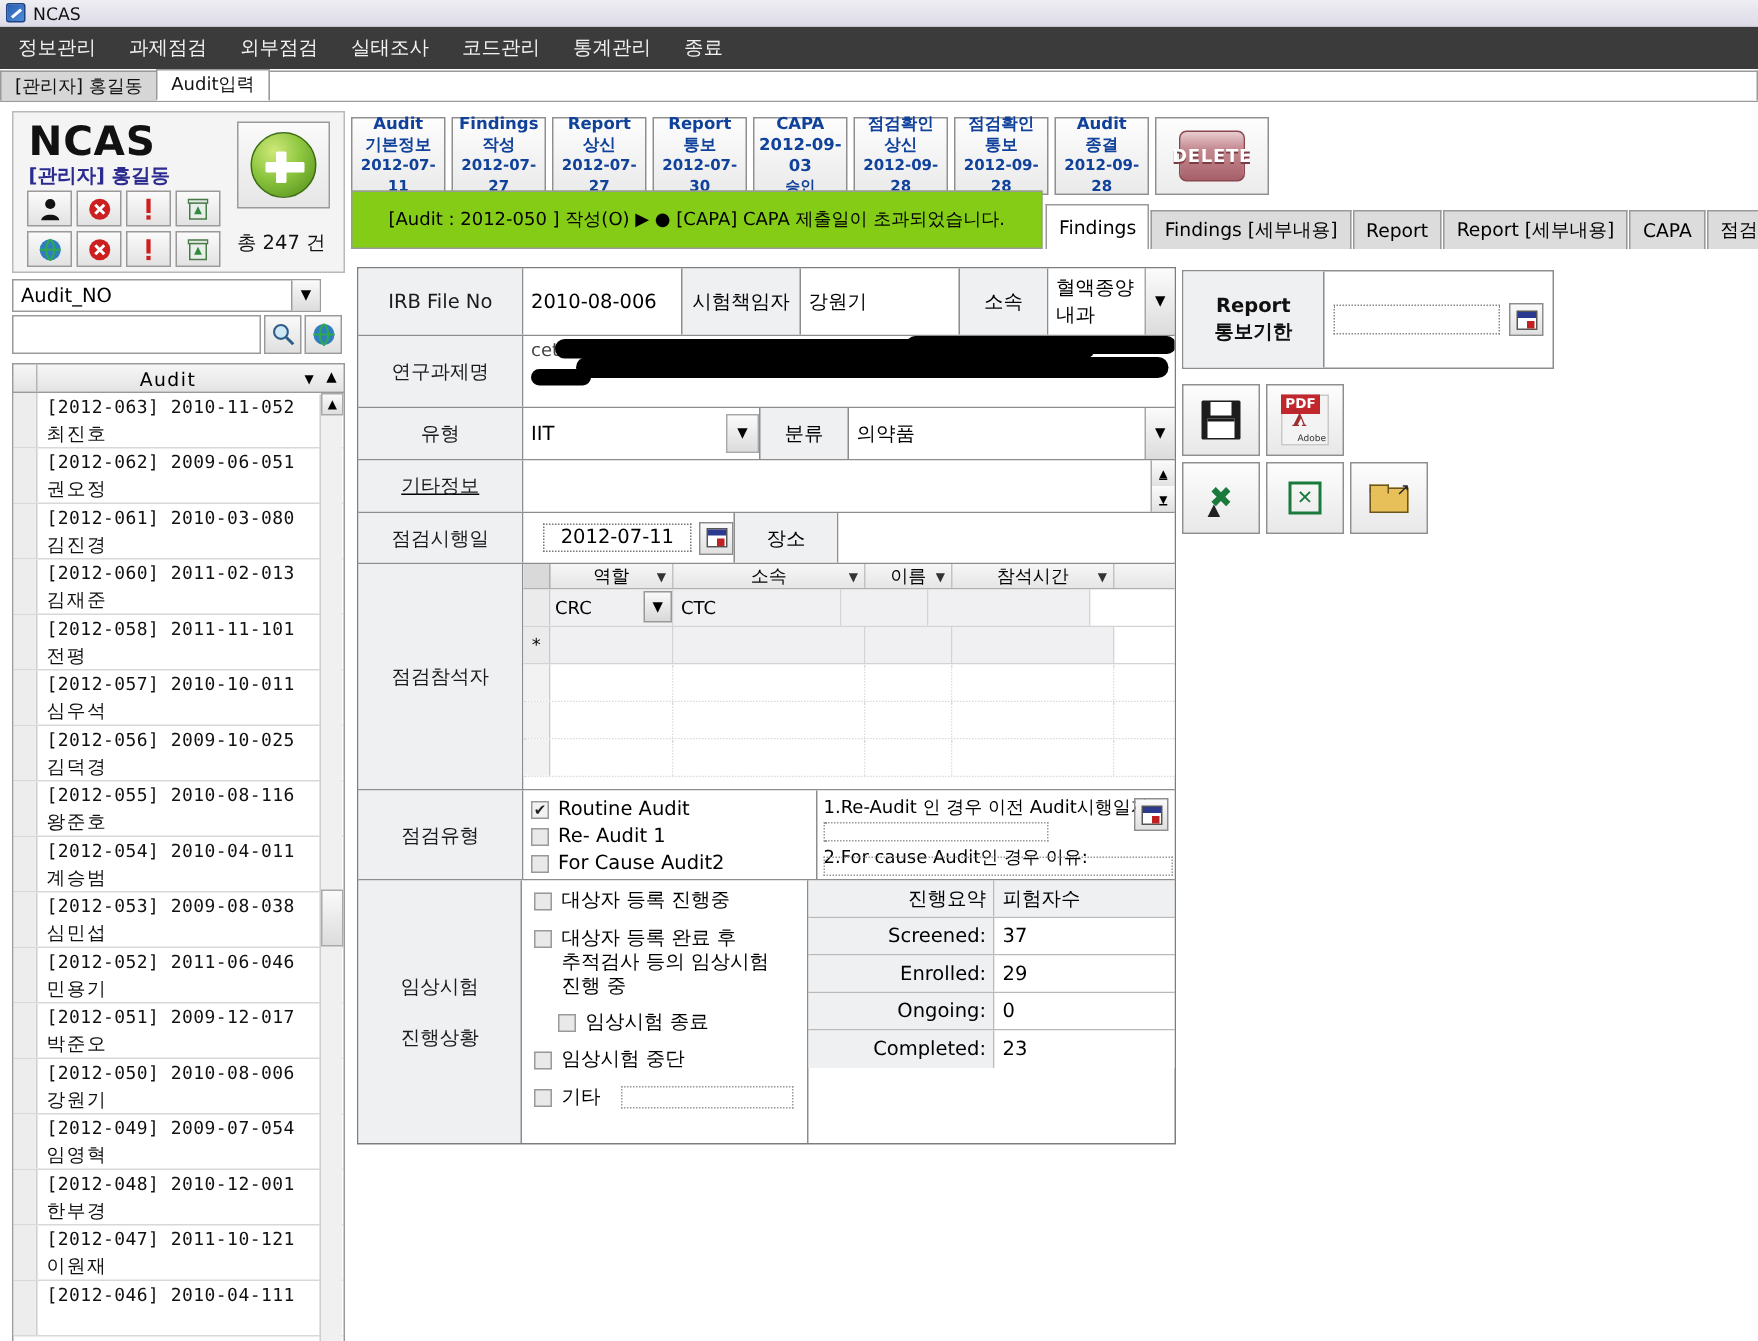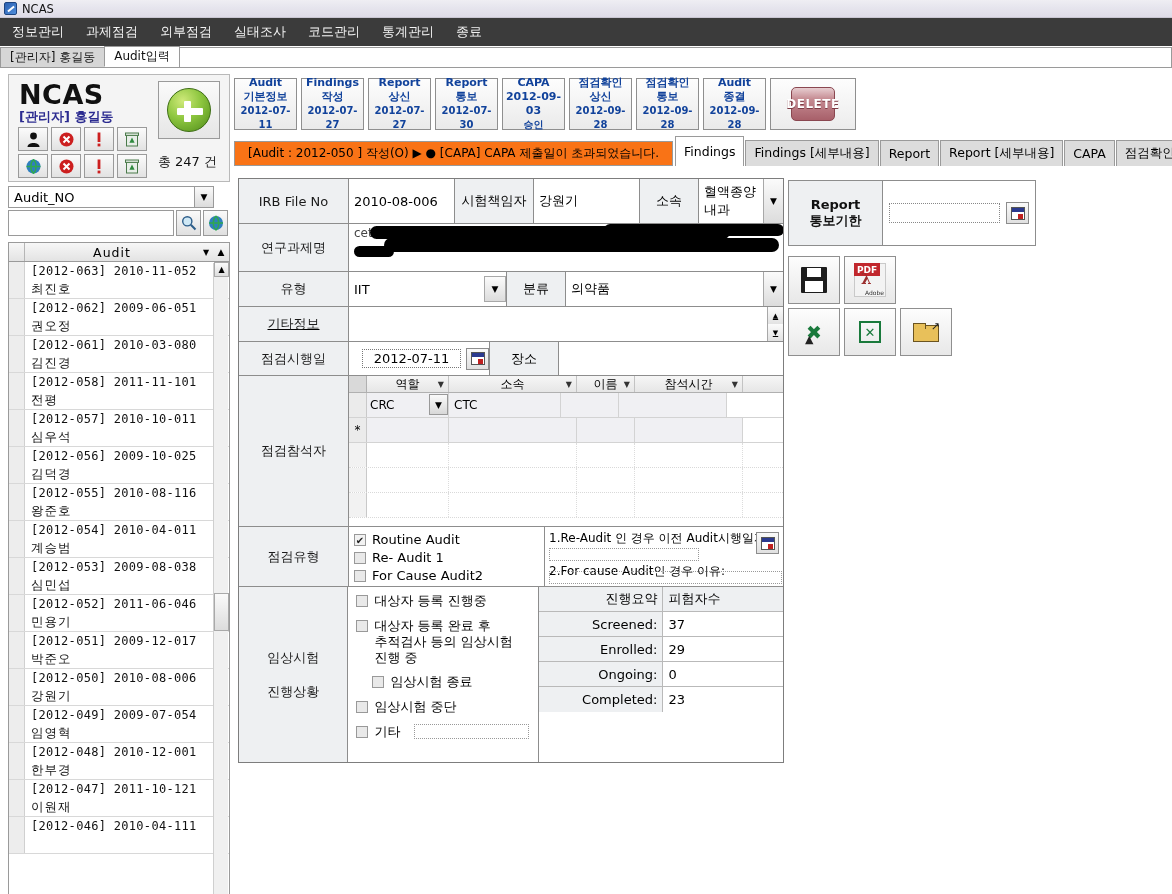--- a/index.html
+++ b/index.html
@@ -146,37 +146,37 @@
   
   .actbar{ position:absolute; left:234px; top:78px; height:52px; display:flex; gap:4px;}
   .actbtn{
     width:63px; height:52px; border:1px solid #8f8f8f;
     background:linear-gradient(180deg,#fdfdfd,#eaeaea);
     display:flex; flex-direction:column; align-items:center; justify-content:center;
     color:#11429b; font-weight:bold; font-size:11px; line-height:14px; text-align:center;
   }
   .actbtn .d{ font-size:10px; }
   .delbtn{
-    width:86px;height:52px;border:1px solid #8f8f8f;
+    width:76px;height:52px;border:1px solid #8f8f8f;
     background:linear-gradient(180deg,#fdfdfd,#ececec);
     display:flex;align-items:center;justify-content:center;
   }
   .delglyph{
     width:44px;height:34px;border-radius:5px;
     background:linear-gradient(180deg,#e7cdd0 0%, #c58b92 35%, #a8606a 100%);
     border:1px solid #8a4750; display:flex;align-items:center;justify-content:center;
     color:#fff; font-weight:bold; font-size:12px; letter-spacing:0.5px;
     text-shadow:0 1px 0 #7d3b44;
   }
 
   
   .statusrow{ position:absolute; left:234px; top:136px; width:800px; height:30px; display:flex; align-items:flex-end;}
   .statusbox{
-    height:25px; padding:0 13px; border:1px solid #9a9a9a;
-    background:#f97316; display:flex;align-items:center; font-size:12px; white-space:nowrap;
+    height:39px; padding:0 24px; border:1px solid #9a9a9a;
+    background:#84cc16; display:flex;align-items:center; font-size:12px; white-space:nowrap;
   }
   .ptabs{ display:flex; align-items:flex-end; margin-left:2px;}
   .ptab{
     height:26px; padding:0 8px; border:1px solid #9a9a9a; border-bottom:none;
     background:#dcdcdc; display:flex;align-items:center; font-size:12.5px;
     margin-right:1px; white-space:nowrap;
   }
   .ptab.active{ background:#fff; height:30px; }
 
   
@@ -433,20 +433,27 @@
           <div class="sb-row">
             <div class="gut"></div>
             <div class="cell">
               <div class="l1">[2012-061]  2010-03-080</div>
               <div class="l2">김진경</div>
             </div>
           </div>
           <div class="sb-row">
             <div class="gut"></div>
             <div class="cell">
+              <div class="l1">[2012-060]  2011-02-013</div>
+              <div class="l2">김재준</div>
+            </div>
+          </div>
+          <div class="sb-row">
+            <div class="gut"></div>
+            <div class="cell">
               <div class="l1">[2012-058]  2011-11-101</div>
               <div class="l2">전평</div>
             </div>
           </div>
           <div class="sb-row">
             <div class="gut"></div>
             <div class="cell">
               <div class="l1">[2012-057]  2010-10-011</div>
               <div class="l2">심우석</div>
             </div>

